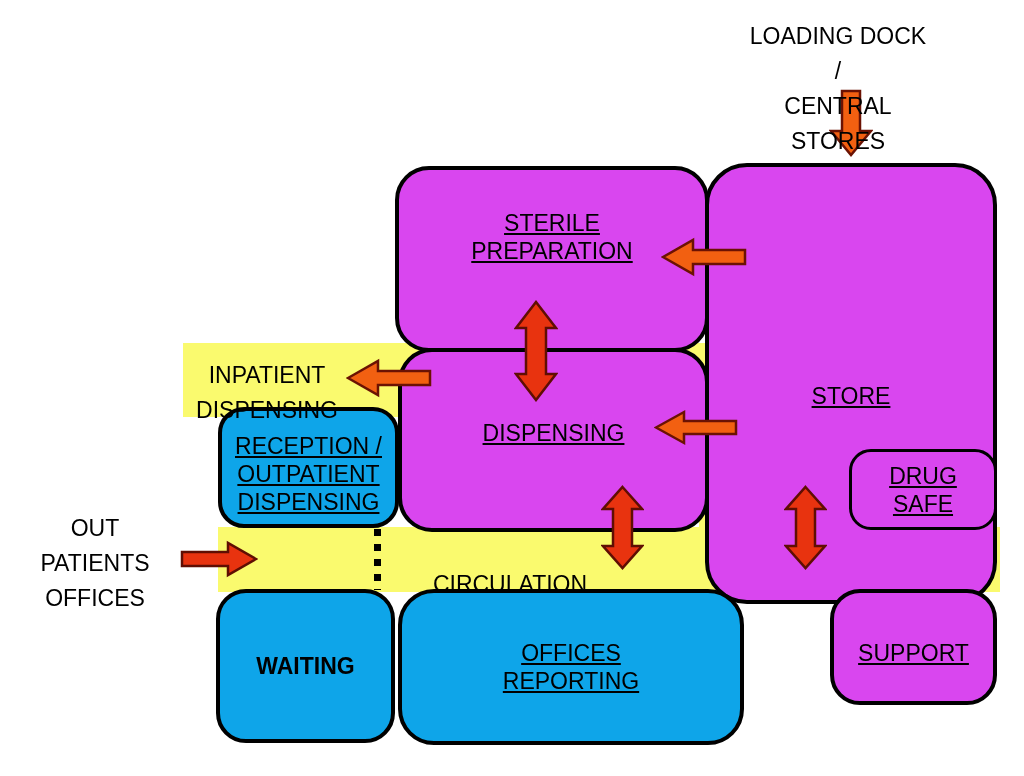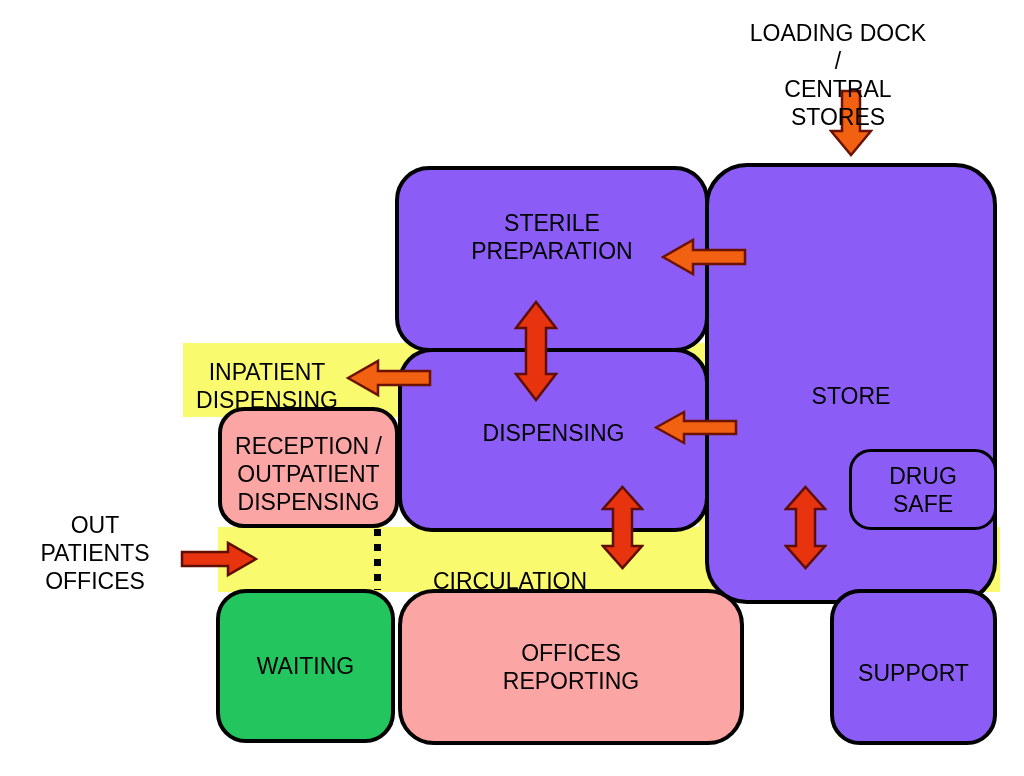--- a/index.html
+++ b/index.html
@@ -7,50 +7,50 @@
   .canvas {
     position:relative; width:1024px; height:776px; background:#ffffff;
     font-family:"Liberation Sans", sans-serif; color:#000; overflow:hidden;
   }
   .corridor { position:absolute; background:#FAFA6E; z-index:1; }
   .room {
     position:absolute; box-sizing:border-box; border:4px solid #000;
     display:flex; align-items:center; justify-content:center;
     text-align:center; z-index:2;
   }
-  .room-purple { background:#8b5cf6; }
-  .room-salmon { background:#fca5a5; }
-  .room-olive  { background:#22c55e; }
+  .room-purple { background:#d946ef;text-decoration:underline; }
+  .room-salmon { background:#0ea5e9;text-decoration:underline; }
+  .room-olive  { background:#0ea5e9;font-weight:bold; }
   .label {
     font-size:23px; line-height:28px; white-space:pre-line; text-align:center;
   }
   .ext-label {
     position:absolute; transform:translateX(-50%); z-index:6;
-    font-size:23px; line-height:28px; white-space:pre-line; text-align:center;
+    font-size:23px; line-height:35px; white-space:pre-line; text-align:center;
   }
   .arrow { position:absolute; z-index:5; }
   .pb44 { padding-bottom:44px; }
   .pt25 { padding-top:25px; }
   .pt12 { padding-top:12px; }
   .pb14 { padding-bottom:14px; }
 
   
   #corridor-inpatient   { left:183px; top:343px; width:529px; height:74px; }
   #corridor-junction    { left:699px; top:343px; width:16px;  height:220px; }
   #corridor-circulation { left:218px; top:527px; width:782px; height:65px; }
 
   
   #room-sterile    { left:395px; top:166px; width:314px; height:186px; border-radius:34px; }
   #room-dispensing { left:398px; top:348px; width:311px; height:184px; border-radius:34px; }
   #room-store      { left:705px; top:163px; width:292px; height:441px; border-radius:42px; }
   #room-drug-safe  { left:849px; top:449px; width:148px; height:81px;  border-radius:22px; border-width:3px; z-index:3; }
   #room-reception  { left:218px; top:407px; width:181px; height:121px; border-radius:26px; }
   #room-waiting    { left:216px; top:589px; width:179px; height:154px; border-radius:30px; }
   #room-offices    { left:398px; top:589px; width:346px; height:156px; border-radius:36px; }
-  #room-support    { left:830px; top:589px; width:167px; height:156px; border-radius:30px; }
+  #room-support    { left:830px; top:589px; width:167px; height:116px; border-radius:30px; }
 
   
   #dotted-divider {
     position:absolute; left:374px; top:529px; width:7px; height:61px; z-index:4;
     background:repeating-linear-gradient(to bottom, #000 0 7px, transparent 7px 15px);
   }
 
   
   #arrow-loading-dock      { left:829px; top:89px;  }
   #arrow-store-sterile     { left:661px; top:237px; }

